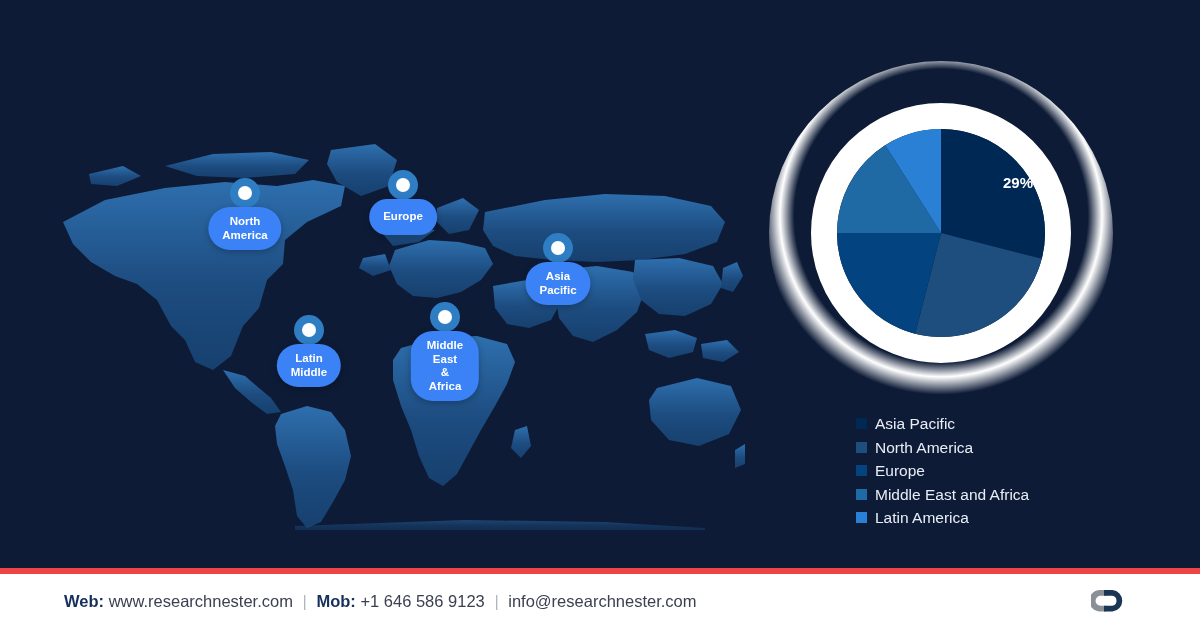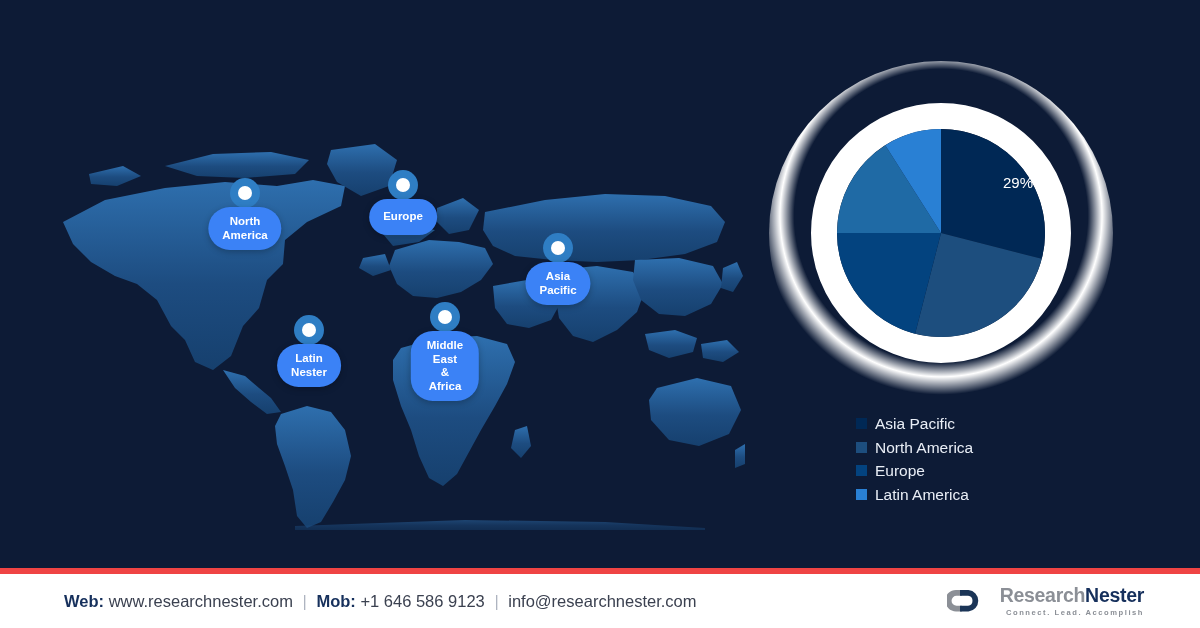--- a/index.html
+++ b/index.html
@@ -47,21 +47,21 @@
     white-space:pre-line; top:29px; left:50%; transform:translateX(-50%);
     box-shadow:0 2px 6px rgba(0,0,0,.25);
   }
   .pin-label.wide { padding:8px 16px; }
 
   
   #pie-area { position:absolute; left:762px; top:58px; width:360px; height:350px; }
   #pie-area svg { display:block; }
   #pie-pct {
     position:absolute; left:1003px; top:174px;
-    color:#ffffff; font-size:15px; font-weight:normal;
+    color:#ffffff; font-size:15px; font-weight:bold;
   }
 
   
   #legend { position:absolute; left:856px; top:412px; }
   .leg-row { display:flex; align-items:center; height:23.5px; }
   .leg-sw { width:11px; height:11px; flex:0 0 11px; margin-right:8px; }
   .leg-tx { color:#e9eef6; font-size:15.5px; line-height:1; }
 
   
   #footer {
@@ -172,21 +172,21 @@
       <div class="pin-marker"></div>
       <div class="pin-dot"></div>
       <div class="pin-label">Asia
 Pacific</div>
     </div>
 
     <div class="pin" style="left:264px; top:185px;">
       <div class="pin-marker"></div>
       <div class="pin-dot"></div>
       <div class="pin-label">Latin
-Nester</div>
+Middle</div>
     </div>
 
     <div class="pin" style="left:400px; top:172px;">
       <div class="pin-marker"></div>
       <div class="pin-dot"></div>
       <div class="pin-label wide">Middle East
 &amp; Africa</div>
     </div>
   </div>
 
@@ -221,20 +221,24 @@
     </div>
     <div class="leg-row">
       <span class="leg-sw" style="background:#1d4e7e;"></span>
       <span class="leg-tx">North America</span>
     </div>
     <div class="leg-row">
       <span class="leg-sw" style="background:#03437f;"></span>
       <span class="leg-tx">Europe</span>
     </div>
     <div class="leg-row">
+      <span class="leg-sw" style="background:#1f6aa5;"></span>
+      <span class="leg-tx">Middle East and Africa</span>
+    </div>
+    <div class="leg-row">
       <span class="leg-sw" style="background:#2980d4;"></span>
       <span class="leg-tx">Latin America</span>
     </div>
   </div>
 
   <div id="footer">
     <div id="footer-text">
       <b>Web:</b>
       <span>www.researchnester.com</span>
       <span class="sep">|</span>
@@ -244,22 +248,16 @@
       <span>info@researchnester.com</span>
     </div>
 
     <div id="logo">
       <svg id="logo-mark" viewBox="0 0 44 26" xmlns="http://www.w3.org/2000/svg">
         <path d="M15,2 H9 A7.4,7.4 0 0 0 9,23.5 H15 V17.8 H9.6 A2,2 0 0 1 9.6,7.7 H15 Z" fill="#8b8f96"></path>
         <path d="M13,2 H21.5 A10.8,10.8 0 0 1 21.5,23.5 H13 V17.8 H21.1
                  A5.1,5.1 0 0 0 21.1,7.7 H13 Z" fill="#1b3557"></path>
         <rect x="13" y="9.6" width="5.6" height="6.3" fill="#ffffff"></rect>
       </svg>
-      <div id="logo-text">
-        <div id="logo-name">
-          <span class="g">Research</span><span class="n">Nester</span>
-        </div>
-        <div id="logo-tag">Connect. Lead. Accomplish</div>
-      </div>
     </div>
   </div>
 
 </div>
 
 </body></html>

